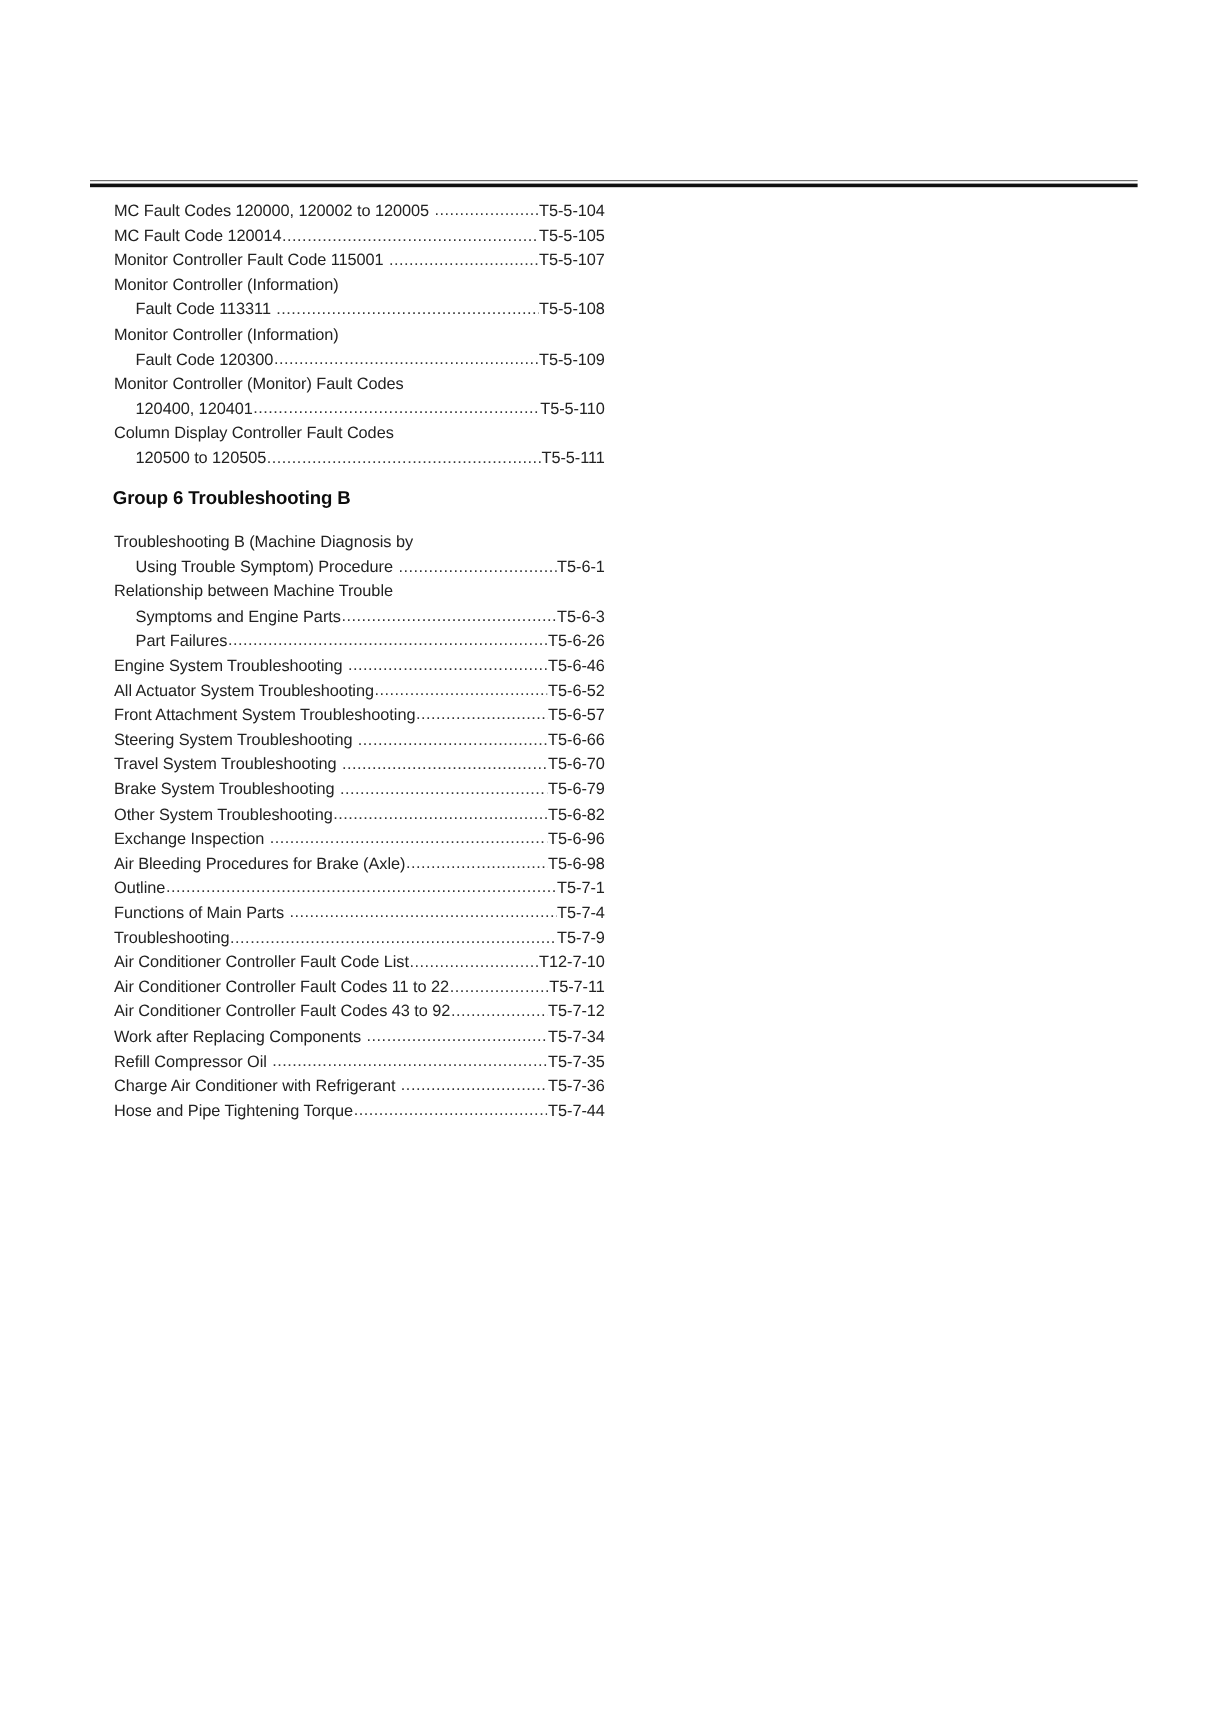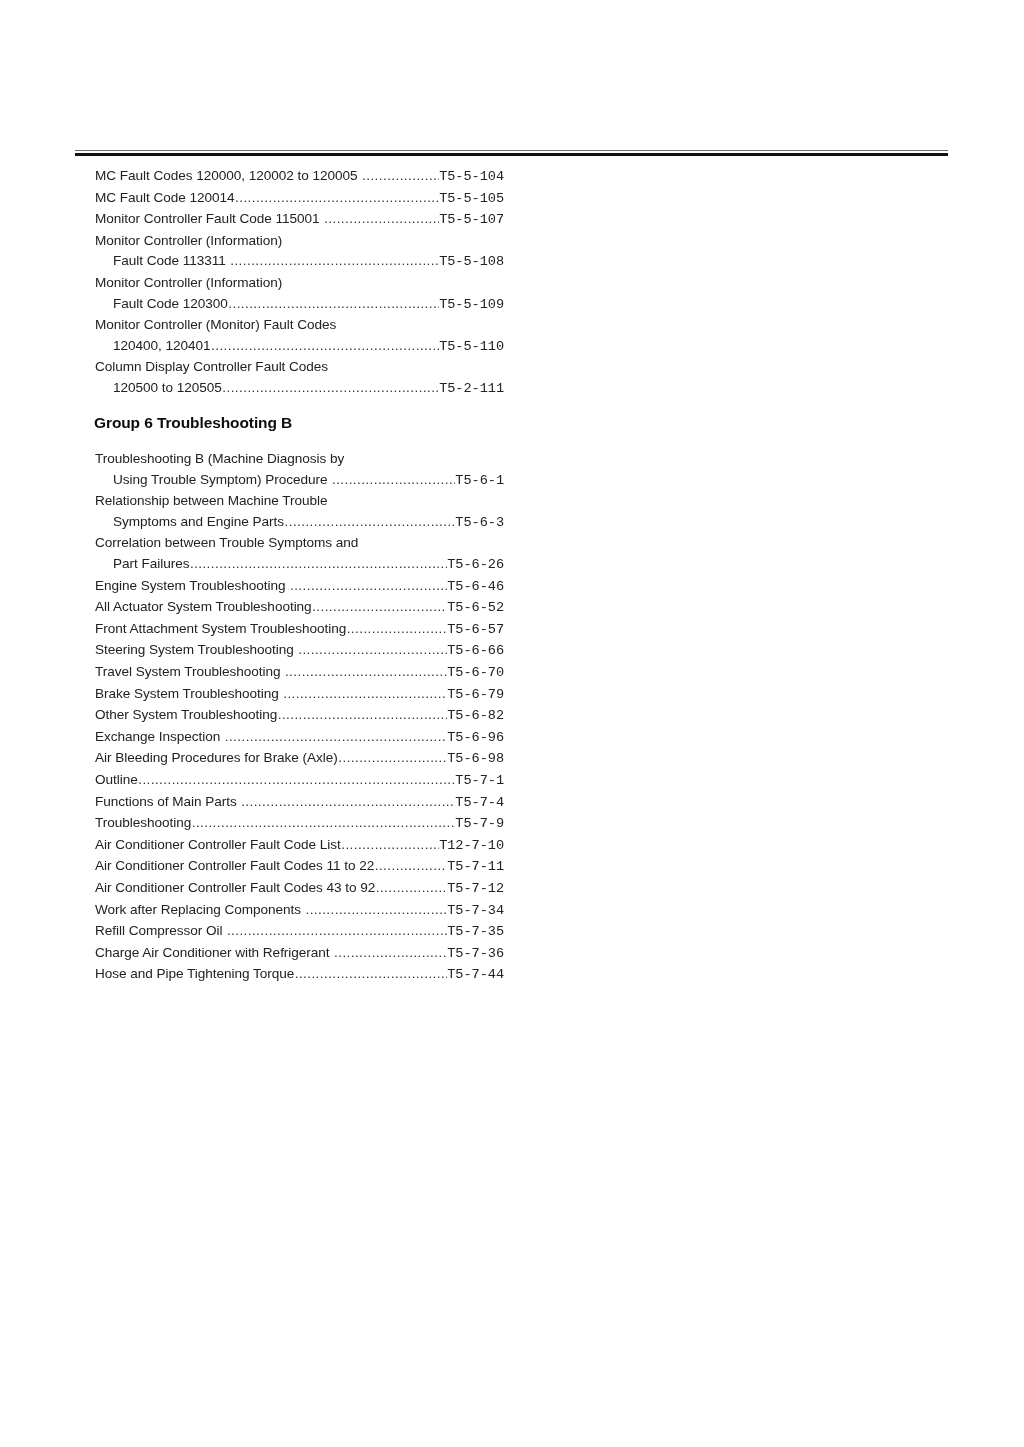--- a/index.html
+++ b/index.html
@@ -110,21 +110,20 @@
     margin: 0 0.5px;
     font-size: 13.6px;
     letter-spacing: 0.4px;
     color: #333333;
     transform: translateY(-0.5px);
   }
   .pageno {
     flex: 0 0 auto;
     white-space: nowrap;
     text-align: right;
-    font-family: Liberation Mono, monospace;
   }
   
   .entry.gap .leader { margin-left: 4.5px; }
 </style>
 </head>
 <body>
 
 <div class="page">
 
   <div class="rule-top">
@@ -171,42 +170,39 @@
         <span class="title">120400, 120401</span>
         <span class="leader">........................................................................................................................................................................................................</span>
         <span class="pageno">T5-5-110</span>
       </div>
       <div class="entry nodots">
         <span class="title">Column Display Controller Fault Codes</span>
       </div>
       <div class="entry cont">
         <span class="title">120500 to 120505</span>
         <span class="leader">........................................................................................................................................................................................................</span>
-        <span class="pageno">T5-2-111</span>
+        <span class="pageno">T5-5-111</span>
       </div>
       <div class="group-heading spaced">Group 6 Troubleshooting B</div>
       <div class="entry nodots">
         <span class="title">Troubleshooting B (Machine Diagnosis by</span>
       </div>
       <div class="entry cont gap">
         <span class="title">Using Trouble Symptom) Procedure</span>
         <span class="leader">........................................................................................................................................................................................................</span>
         <span class="pageno">T5-6-1</span>
       </div>
       <div class="entry nodots">
         <span class="title">Relationship between Machine Trouble</span>
       </div>
       <div class="entry cont">
         <span class="title">Symptoms and Engine Parts</span>
         <span class="leader">........................................................................................................................................................................................................</span>
         <span class="pageno">T5-6-3</span>
       </div>
-      <div class="entry nodots">
-        <span class="title">Correlation between Trouble Symptoms and</span>
-      </div>
       <div class="entry cont">
         <span class="title">Part Failures</span>
         <span class="leader">........................................................................................................................................................................................................</span>
         <span class="pageno">T5-6-26</span>
       </div>
       <div class="entry gap">
         <span class="title">Engine System Troubleshooting</span>
         <span class="leader">........................................................................................................................................................................................................</span>
         <span class="pageno">T5-6-46</span>
       </div>

